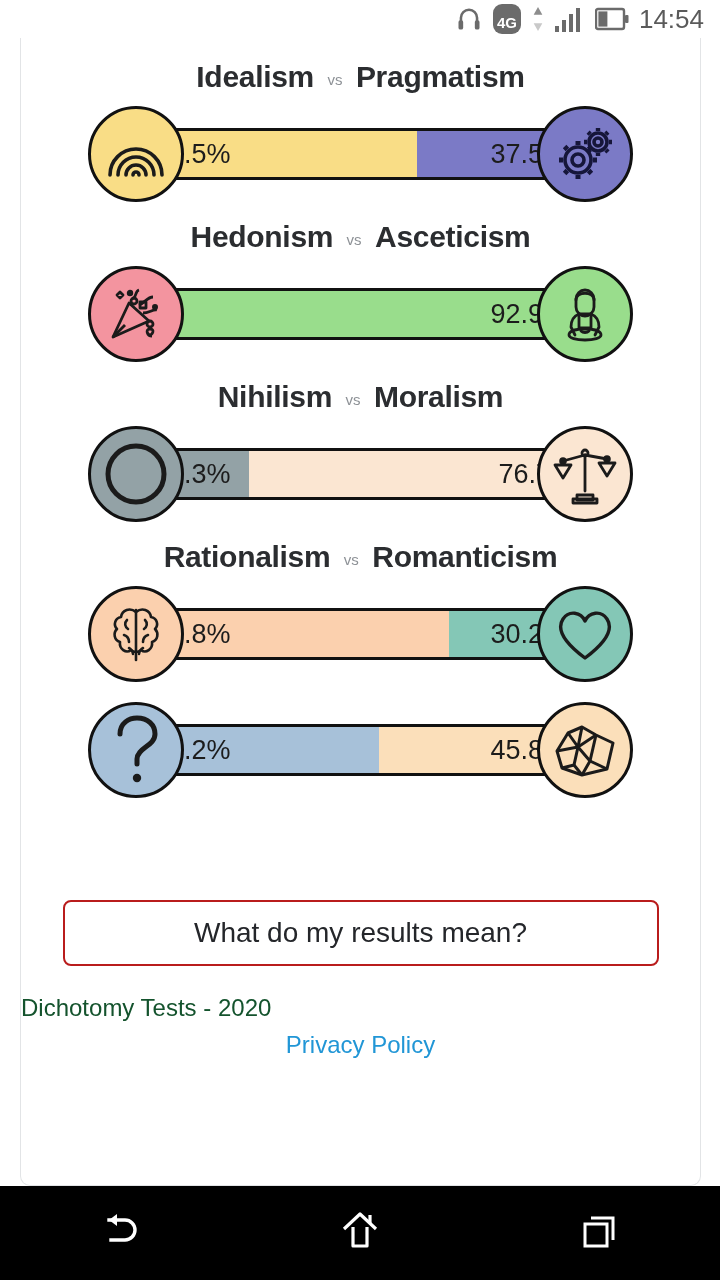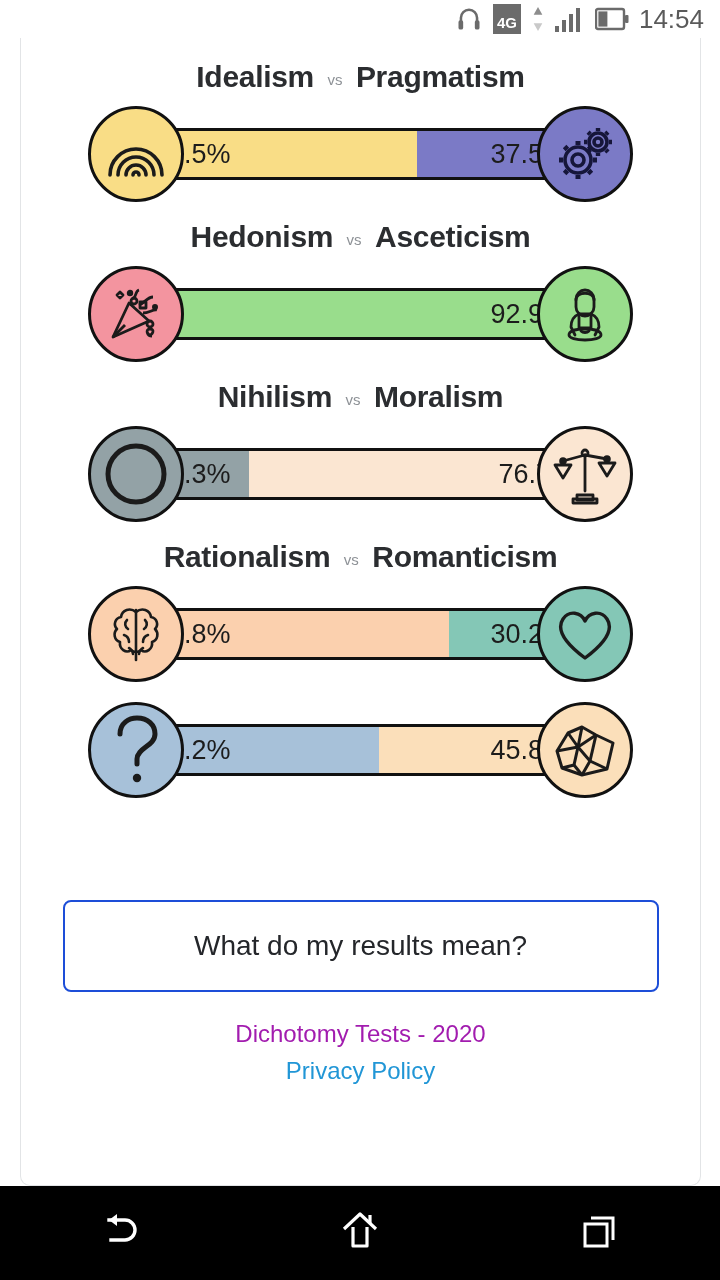--- a/index.html
+++ b/index.html
@@ -17,21 +17,21 @@
     background: #ffffff;
     display: flex; align-items: center; justify-content: flex-end;
     gap: 10px;
     padding-right: 16px;
   }
   .sb-icon { display: flex; align-items: center; }
   .sb-4g {
     background: #6b6b6b; color: #ffffff;
     font-size: 15px; font-weight: bold;
     line-height: 1; padding: 11px 4px 4px 4px;
-    border-radius: 0;
+    border-radius: 9px;
     font-family: "Liberation Sans", sans-serif;
   }
   .sb-time {
     color: #5a5a5a; font-size: 26px; letter-spacing: 0px;
     font-family: "Liberation Sans", sans-serif;
   }
 
   
   .card {
     position: absolute;
@@ -102,34 +102,33 @@
     display: flex; align-items: center; justify-content: center;
   }
   .circ-left  { left: 0; }
   .circ-right { right: 0; }
   .circ svg { display: block; }
 
   
   .results-btn {
     display: block;
     margin: 38px auto 0 auto;
-    width: 596px; height: 92px;
+    width: 596px; height: 66px;
     background: #ffffff;
-    border: 2px solid #1d4ed8;
+    border: 2px solid #b91c1c;
     border-radius: 8px;
     font-family: "Liberation Sans", sans-serif;
     font-size: 28px; color: #24262a;
     cursor: pointer;
     text-align: center;
   }
   .footer-text {
     margin-top: 28px;
-    text-align: center;
     font-size: 24px;
-    color: #a21caf;
+    color: #14532d;
   }
   .privacy {
     display: block;
     margin-top: 9px;
     text-align: center;
     font-size: 24px;
     color: #2196d6;
     text-decoration: none;
   }
 

